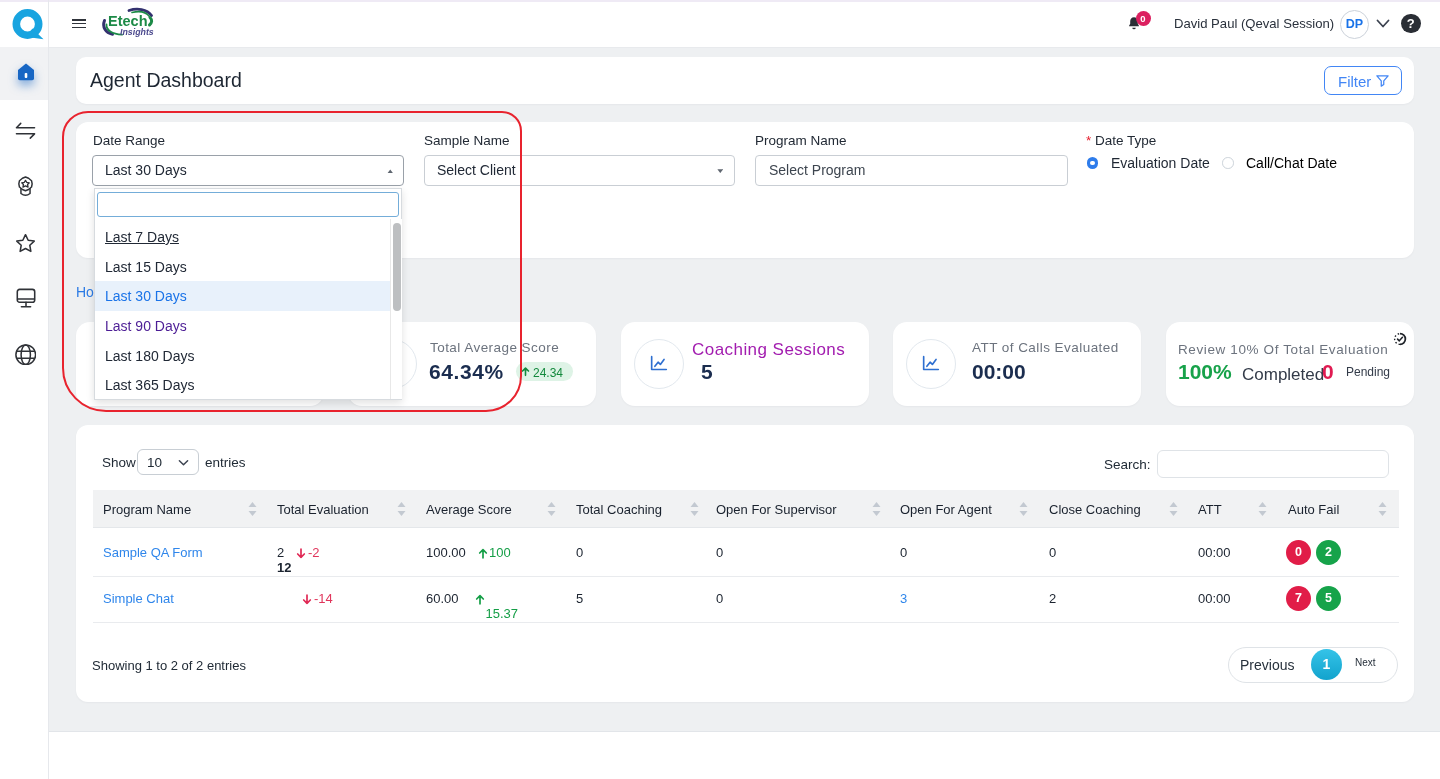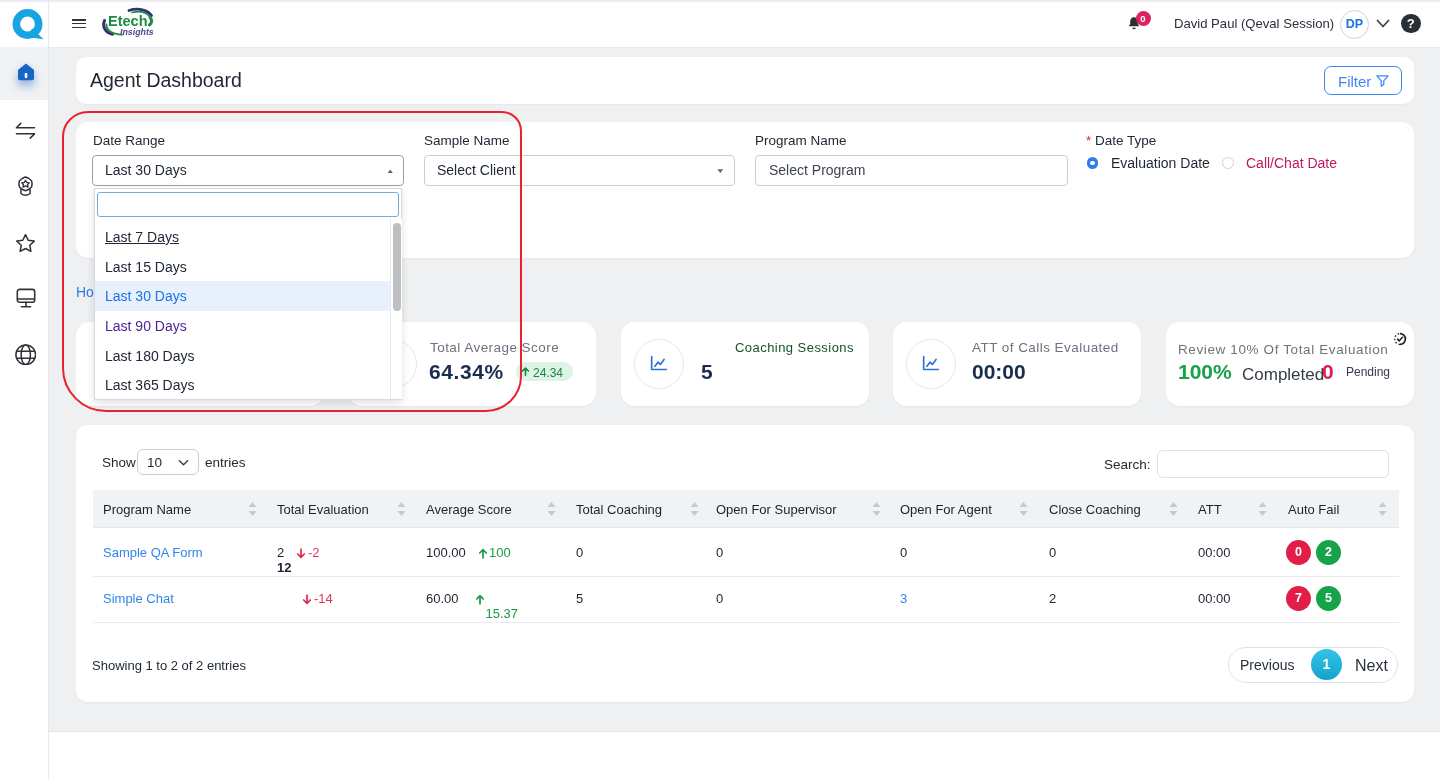--- a/index.html
+++ b/index.html
@@ -128,21 +128,21 @@
       <path d="M0.6 0.4 L5 6.2 L9.4 0.4 Z" fill="#5f6670"></path>
     </svg>
 
   <div class="abs" style="left:755px;top:155px;width:313px;height:31px;background:#fff;border:1px solid #c9ced4;border-radius:4px;"></div>
   <div class="abs" style="left:769px;top:162px;font-size:14px;color:#3d454f;">Select Program</div>
 
   <div class="abs" style="left:1086.9px;top:157px;width:11.5px;height:11.5px;border-radius:50%;background:#2e7ceb;"></div>
   <div class="abs" style="left:1090.4px;top:160.5px;width:4.5px;height:4.5px;border-radius:50%;background:#fff;"></div>
   <div class="abs" style="left:1111px;top:155px;font-size:14px;color:#1f2733;">Evaluation Date</div>
   <div class="abs" style="left:1222px;top:157px;width:11.5px;height:11.5px;border-radius:50%;background:#fff;border:1px solid #ccd3da;"></div>
-  <div class="abs" style="left:1246px;top:155px;font-size:14px;color:#be185d;">Call/Chat Date</div>
+  <div class="abs" style="left:1246px;top:155px;font-size:14px;color:#000000;">Call/Chat Date</div>
 
   <div class="abs" style="left:76px;top:284px;font-size:14px;color:#2c7be5;">Home</div>
 
   <div class="card" style="left:76px;top:322px;width:248px;height:84px;border-radius:14px;"></div>
   <div class="card" style="left:348px;top:322px;width:248px;height:84px;border-radius:14px;"></div>
   <div class="card" style="left:621px;top:322px;width:248px;height:84px;border-radius:14px;"></div>
   <div class="card" style="left:893px;top:322px;width:248px;height:84px;border-radius:14px;"></div>
   <div class="card" style="left:1166px;top:322px;width:248px;height:84px;border-radius:14px;"></div>
 
   <div class="abs" style="left:367px;top:339px;width:50px;height:50px;border-radius:50%;border:1px solid #e2e8ee;background:#fff;"></div>
@@ -160,21 +160,21 @@
     </svg>
   <div class="abs" style="left:533px;top:365.5px;font-size:12px;color:#13893d;">24.34</div>
 
   <div class="abs" style="left:634px;top:339px;width:50px;height:50px;border-radius:50%;border:1px solid #e2e8ee;background:#fff;"></div>
   <svg class="abs" style="left:648px;top:353px;" width="22" height="22" viewBox="0 0 24 24">
     <g fill="none" stroke="#2e6fd0" stroke-width="1.8" stroke-linecap="round" stroke-linejoin="round">
       <path d="M4 4 v14 h16"></path>
         <path d="M7.5 14.5 l3.5-4.5 2.5 2.5 4-5.5"></path>
     </g>
   </svg>
-  <div class="abs" style="left:735px;top:339.5px;font-size:13px;letter-spacing:0.45px;color:#14532d;">Coaching Sessions</div>
+  <div class="abs" style="left:692px;top:339.5px;font-size:17px;letter-spacing:0.45px;color:#a21caf;">Coaching Sessions</div>
   <div class="abs" style="left:701px;top:360px;font-size:21px;font-weight:bold;color:#1b2d4f;">5</div>
 
   <div class="abs" style="left:906px;top:339px;width:50px;height:50px;border-radius:50%;border:1px solid #e2e8ee;background:#fff;"></div>
   <svg class="abs" style="left:920px;top:353px;" width="22" height="22" viewBox="0 0 24 24">
     <g fill="none" stroke="#2e6fd0" stroke-width="1.8" stroke-linecap="round" stroke-linejoin="round">
       <path d="M4 4 v14 h16"></path>
         <path d="M7.5 14.5 l3.5-4.5 2.5 2.5 4-5.5"></path>
     </g>
   </svg>
   <div class="abs" style="left:972px;top:339.5px;font-size:13.5px;letter-spacing:0.45px;color:#6c737e;">ATT of Calls Evaluated</div>
@@ -292,21 +292,21 @@
   <div class="cel" style="left:900px;top:591px;color:#2f86eb;">3</div>
   <div class="cel" style="left:1049px;top:591px;">2</div>
   <div class="cel" style="left:1198px;top:591px;">00:00</div>
   <div class="abs" style="left:1286px;top:586px;width:25px;height:25px;border-radius:50%;background:#e11d48;color:#fff;font-size:12.5px;font-weight:bold;text-align:center;line-height:25px;">7</div>
   <div class="abs" style="left:1316px;top:586px;width:25px;height:25px;border-radius:50%;background:#16a34a;color:#fff;font-size:12.5px;font-weight:bold;text-align:center;line-height:25px;">5</div>
 
   <div class="abs" style="left:92px;top:658px;font-size:13px;color:#212b36;">Showing 1 to 2 of 2 entries</div>
   <div class="abs" style="left:1228px;top:647px;width:170px;height:36px;border:1px solid #dfe3e7;border-radius:18px;background:#fff;"></div>
   <div class="abs" style="left:1240px;top:657px;font-size:14px;color:#27313c;">Previous</div>
   <div class="abs" style="left:1311px;top:649px;width:31px;height:31px;border-radius:50%;background:linear-gradient(#35c3e8,#12a3cd);color:#fff;font-size:14px;font-weight:bold;text-align:center;line-height:31px;">1</div>
-  <div class="abs" style="left:1355px;top:657px;font-size:16px;color:#27313c;">Next</div>
+  <div class="abs" style="left:1355px;top:657px;font-size:10px;color:#27313c;">Next</div>
 
   <div class="abs" style="left:94px;top:188px;width:308px;height:212px;background:#fff;border:1px solid #d7dbdf;box-shadow:0 3px 8px rgba(0,0,0,.12);z-index:40;"></div>
   <div class="abs" style="left:97px;top:192px;width:302px;height:25px;border:1px solid #74add9;border-radius:3px;background:#fff;z-index:41;"></div>
   <div class="abs" style="left:95px;top:281px;width:295px;height:30px;background:#e8f1fb;z-index:41;"></div>
   <div class="abs" style="left:105px;top:229px;font-size:14px;color:#212936;z-index:42;text-decoration:underline;">Last 7 Days</div>
   <div class="abs" style="left:105px;top:259px;font-size:14px;color:#212936;z-index:42;">Last 15 Days</div>
   <div class="abs" style="left:105px;top:288px;font-size:14px;color:#1a73e8;z-index:42;">Last 30 Days</div>
   <div class="abs" style="left:105px;top:318px;font-size:14px;color:#4c1d95;z-index:42;">Last 90 Days</div>
   <div class="abs" style="left:105px;top:348px;font-size:14px;color:#212936;z-index:42;">Last 180 Days</div>
   <div class="abs" style="left:105px;top:377px;font-size:14px;color:#212936;z-index:42;">Last 365 Days</div>

